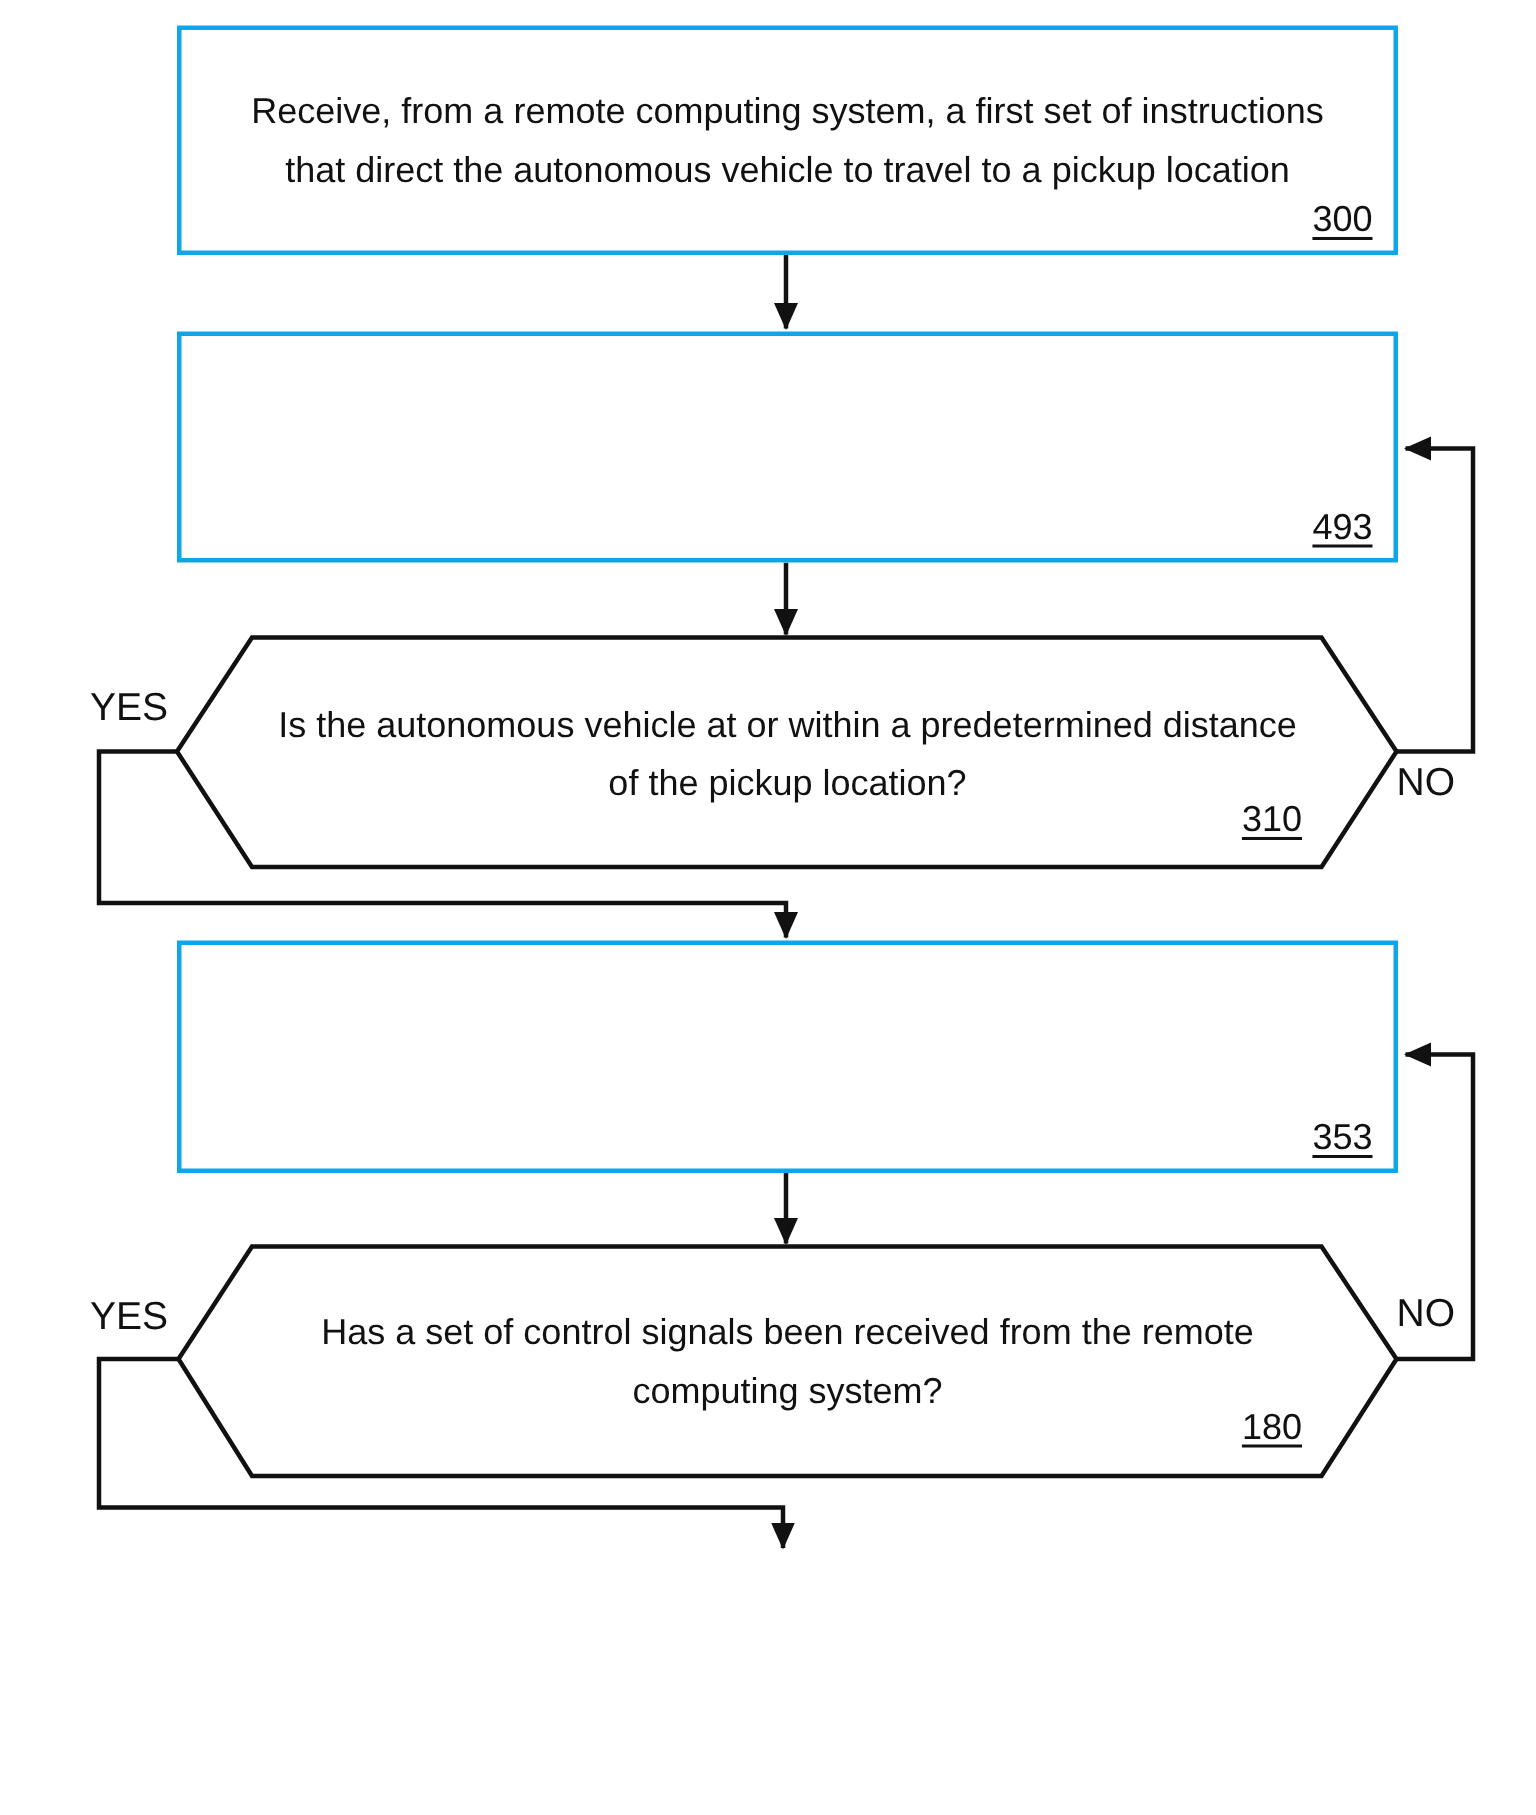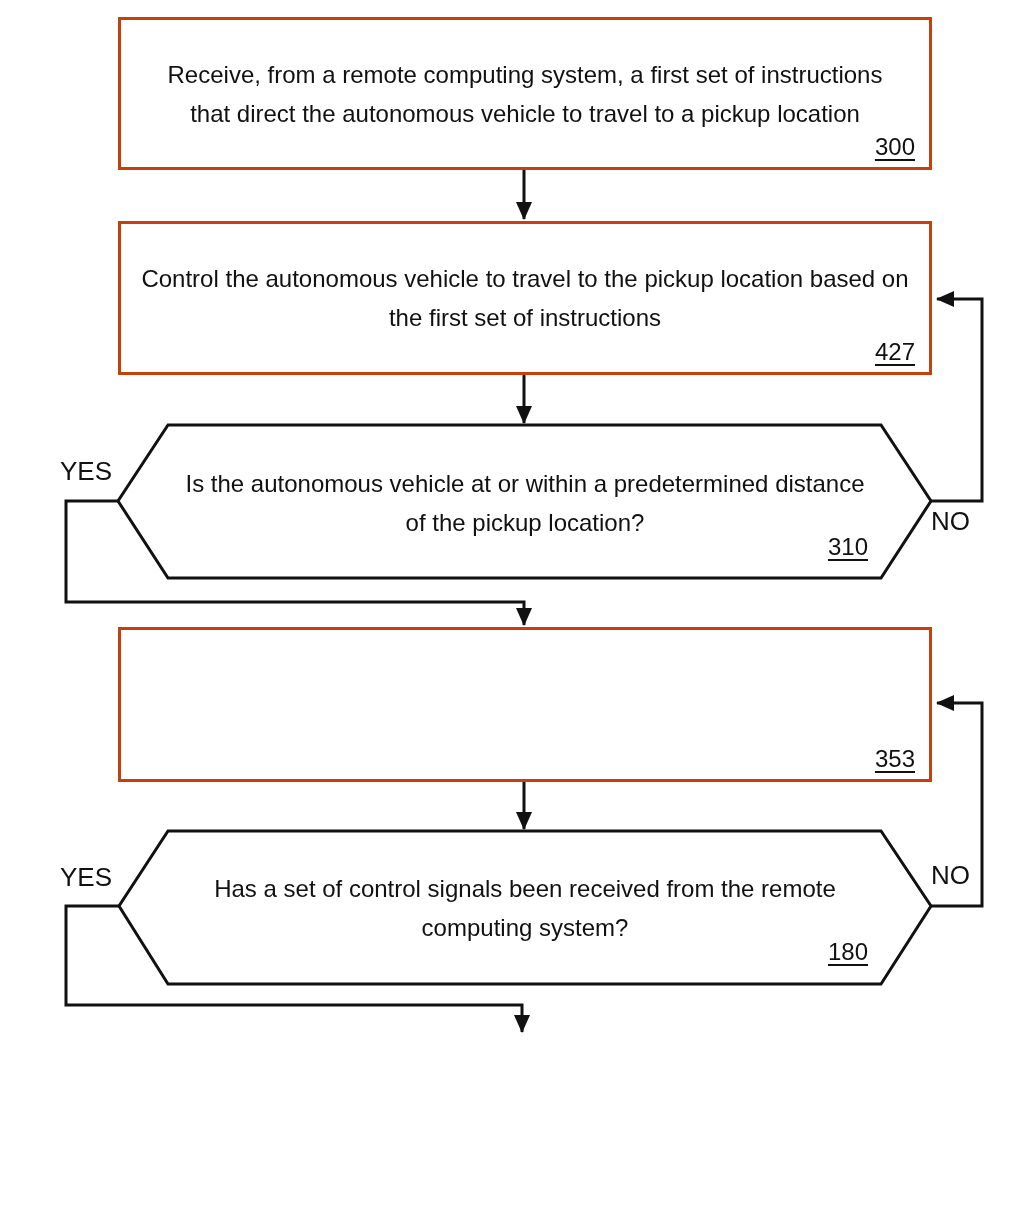--- a/index.html
+++ b/index.html
@@ -19,21 +19,21 @@
   svg.wires {
     position: absolute;
     left: 0; top: 0;
     width: 1024px; height: 1210px;
   }
   .node.box {
     position: absolute;
     left: 118px;
     width: 814px;
     box-sizing: border-box;
-    border: 3px solid #c2410c;
+    border: 3px solid #0ea5e9;
     background: #ffffff;
     display: flex;
     align-items: center;
     justify-content: center;
     text-align: center;
     font-size: 24px;
     line-height: 39px;
   }
   .node .txt { margin: 0 auto; }
   #n300 { top: 17px;   height: 153px; }
@@ -104,22 +104,21 @@
     <polyline points="119,906 66,906 66,1005 522,1005 522,1032" fill="none" stroke="#111111" stroke-width="3" marker-end="url(#ah)"></polyline>
     <polyline points="931,906 982,906 982,703 937,703" fill="none" stroke="#111111" stroke-width="3" marker-end="url(#ah)"></polyline>
   </svg>
 
   <div class="node box" id="n300">
     <div class="txt">Receive, from a remote computing system, a first set of instructions that direct the autonomous vehicle to travel to a pickup location</div>
     <div class="ref">300</div>
   </div>
 
   <div class="node box" id="n305">
-    <div class="txt">Control the autonomous vehicle to travel to the pickup location based on the first set of instructions</div>
-    <div class="ref">427</div>
+    <div class="ref">493</div>
   </div>
 
   <div class="node box" id="n315">
     <div class="ref">353</div>
   </div>
 
 
   <div class="hextext" id="t310">
     <div class="txt">Is the autonomous vehicle at or within a predetermined distance of the pickup location?</div>
     <div class="ref">310</div>

